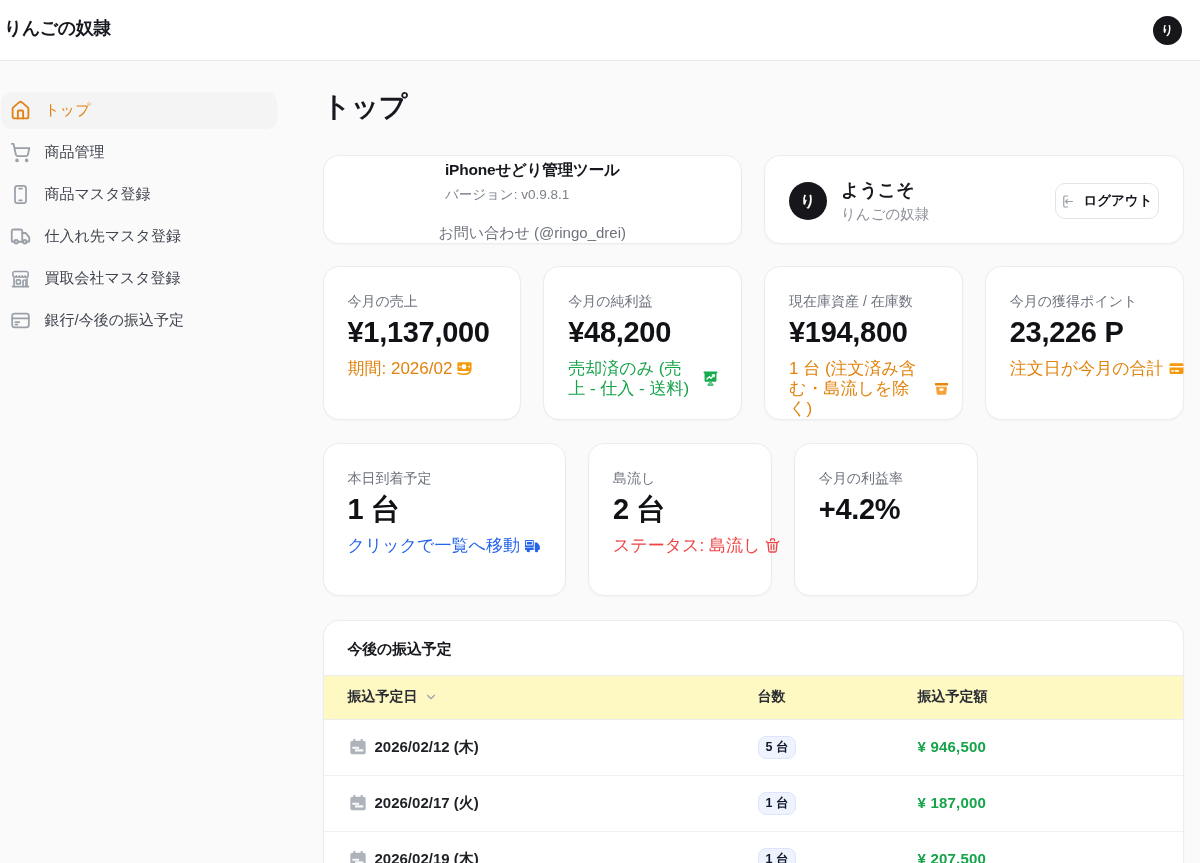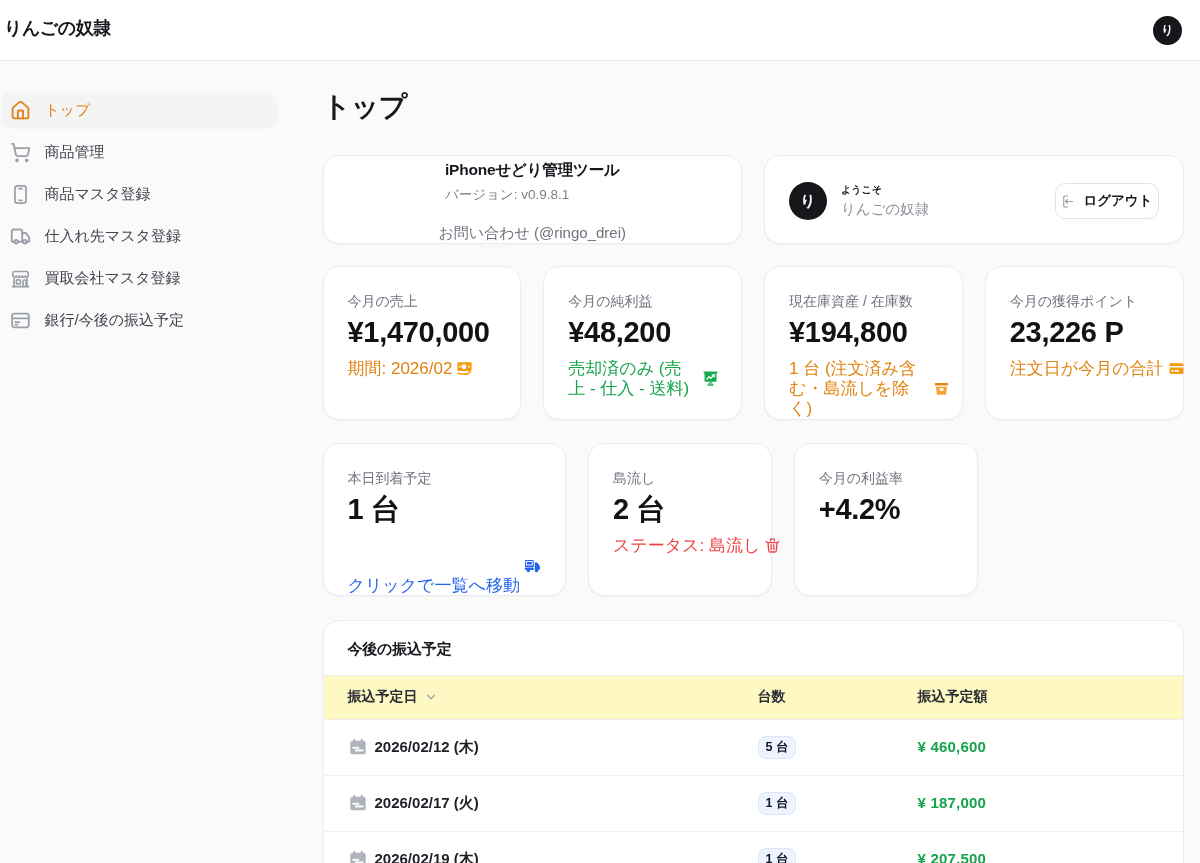--- a/index.html
+++ b/index.html
@@ -49,42 +49,42 @@
   .appcard-title { font-size:15.5px; font-weight:700; letter-spacing:-0.2px; }
   .appcard-ver { font-size:13.5px; color:#7b8089; margin-top:5px; }
   .appcard-contact { font-size:15px; color:#6d727c; }
   .welcard { display:flex; align-items:center; padding:4px 24px 0 24px; }
   .wel-avatar {
     width:38px; height:38px; border-radius:50%; background:#17171b; color:#fff;
     display:flex; align-items:center; justify-content:center;
     font-size:15px; font-weight:600; flex:none;
   }
   .wel-texts { margin-left:14px; flex:1; }
-  .wel-greet { font-size:10px; font-weight:700; }
+  .wel-greet { font-size:18px; font-weight:700; }
   .wel-name { font-size:14.5px; color:#8b8f97; margin-top:3px; }
   .logout-btn {
     height:36px; padding:0 5px; border:1px solid #e4e4e7; border-radius:10px;
     background:#fff; display:flex; align-items:center; gap:7px; cursor:pointer;
     font-family:inherit;
   }
   .logout-btn .icn { width:15px; height:15px; color:#9aa0a8; }
   .logout-btn .lbl { font-size:13.5px; font-weight:700; color:#16181d; }
   
   .statrow { display:grid; grid-template-columns:repeat(4,1fr); gap:22px; margin-top:22px; }
   .statrow.second { margin-top:23px; margin-bottom:24px; }
   .stat-card { height:154px; padding:24px; }
   .statrow.second .stat-card { height:153px; }
   .stat-label { font-size:14px; color:#6d727c; line-height:20px; }
   .stat-value { font-size:29px; font-weight:700; letter-spacing:-0.3px; line-height:36px; margin-top:3px; color:#101216; }
   .stat-sub { margin-top:9px; display:flex; align-items:center; gap:4px; font-size:17px; line-height:20px; }
   .stat-sub .txt { flex:none; }
   .stat-sub .txt.w-profit { max-width:130px; }
   .stat-sub .txt.w-inv { max-width:140px; }
   .stat-sub .txt.w-margin { max-width:142px; }
-  .stat-sub .txt.w-nowrap { white-space:nowrap;margin-top:40px; }
+  .stat-sub .txt.w-nowrap { white-space:nowrap; }
   .stat-sub .icn { width:17px; height:17px; flex:none; }
   .c-orange { color:#e0830e; }
   .c-green { color:#16a34a; }
   .c-blue  { color:#2563eb; }
   .c-red   { color:#ef4444; }
   
   .table-card { overflow:hidden; padding:0; }
   .table-title { font-size:15px; font-weight:700; line-height:22px; padding:17px 24px 15px; letter-spacing:-0.2px; }
   table { width:100%; border-collapse:collapse; }
   thead th {
@@ -295,21 +295,21 @@
               </svg>
             </span>
           <span class="lbl">ログアウト</span>
         </button>
       </section>
     </div>
 
     <div class="statrow">
       <section class="card stat-card">
         <div class="stat-label">今月の売上</div>
-        <div class="stat-value">¥1,470,000</div>
+        <div class="stat-value">¥1,137,000</div>
         <div class="stat-sub c-orange">
           <span class="txt">期間: 2026/02</span>
           <span class="icn">
               <svg viewBox="0 0 24 24">
                 <use href="#i-banknote"></use>
               </svg>
             </span>
         </div>
       </section>
       <section class="card stat-card">
@@ -407,21 +407,21 @@
               <span class="date-wrap">
                 <span class="icn cal-icn">
                     <svg viewBox="0 0 24 24">
                       <use href="#i-calendar"></use>
                     </svg>
                   </span>
                 <span>2026/02/12 (木)</span>
               </span>
             </td>
             <td><span class="badge">5 台</span></td>
-            <td><span class="amount">¥ 460,600</span></td>
+            <td><span class="amount">¥ 946,500</span></td>
           </tr>
           <tr>
             <td class="cell-date">
               <span class="date-wrap">
                 <span class="icn cal-icn">
                     <svg viewBox="0 0 24 24">
                       <use href="#i-calendar"></use>
                     </svg>
                   </span>
                 <span>2026/02/17 (火)</span>

